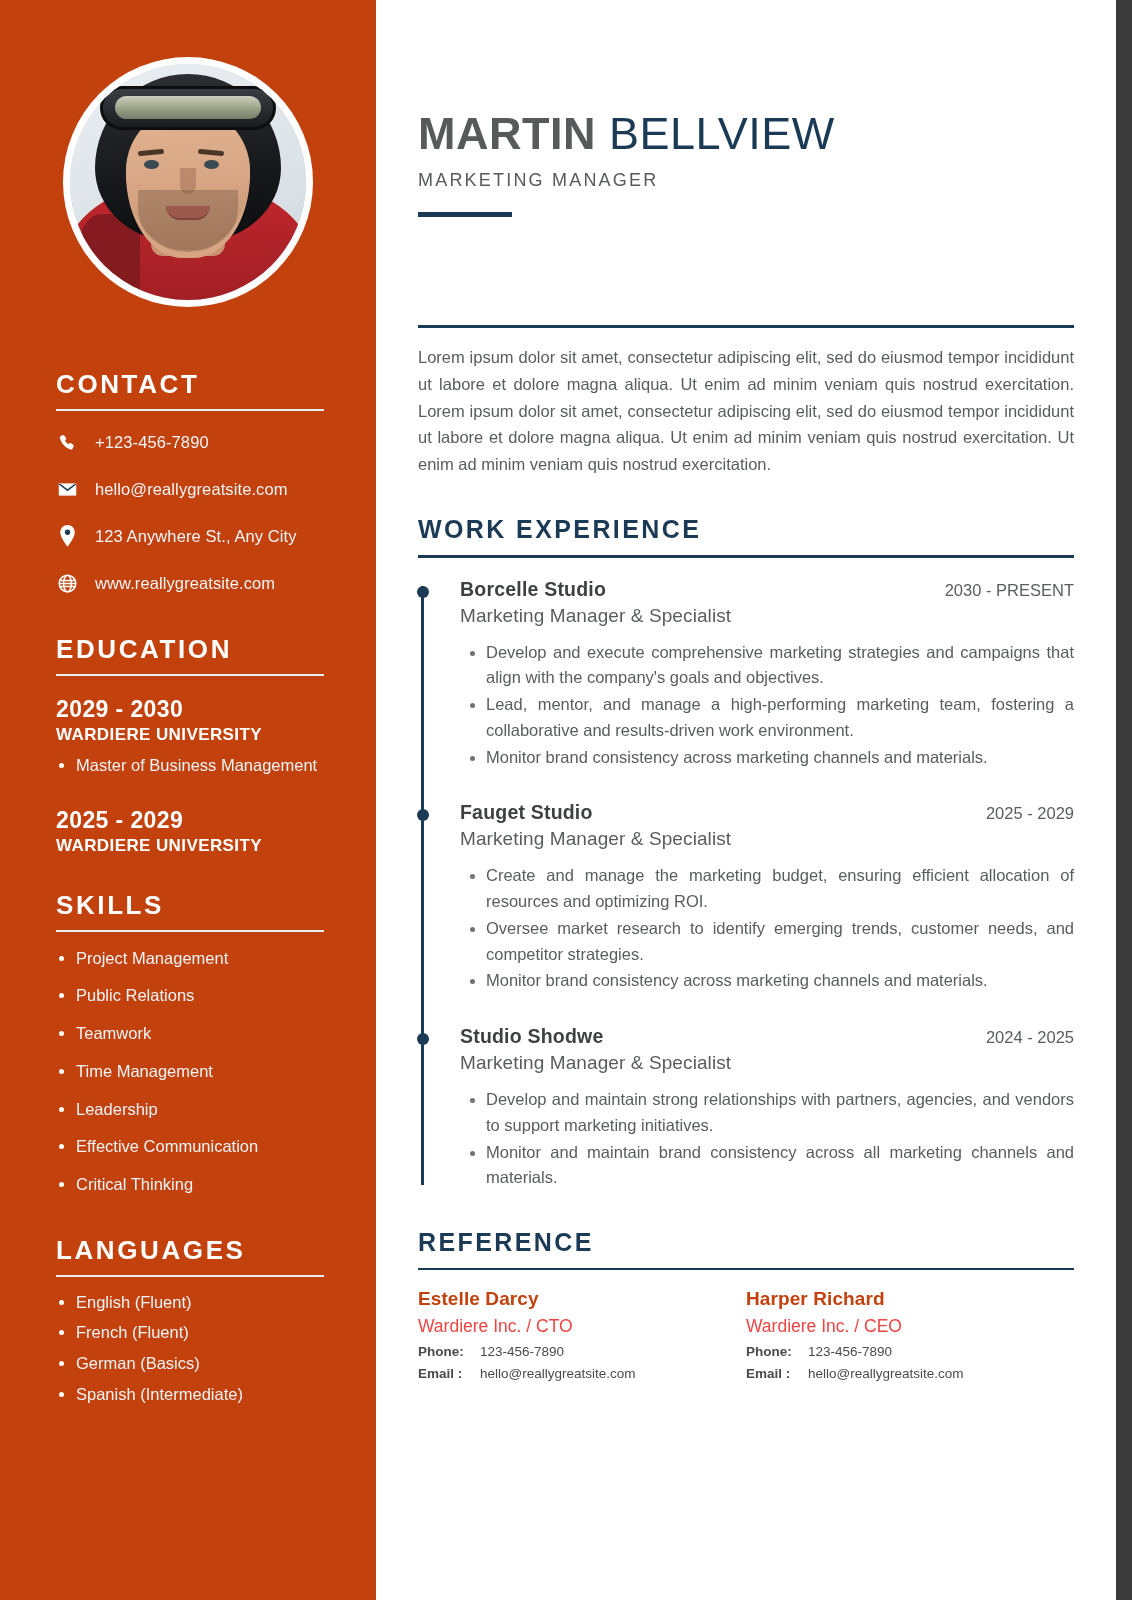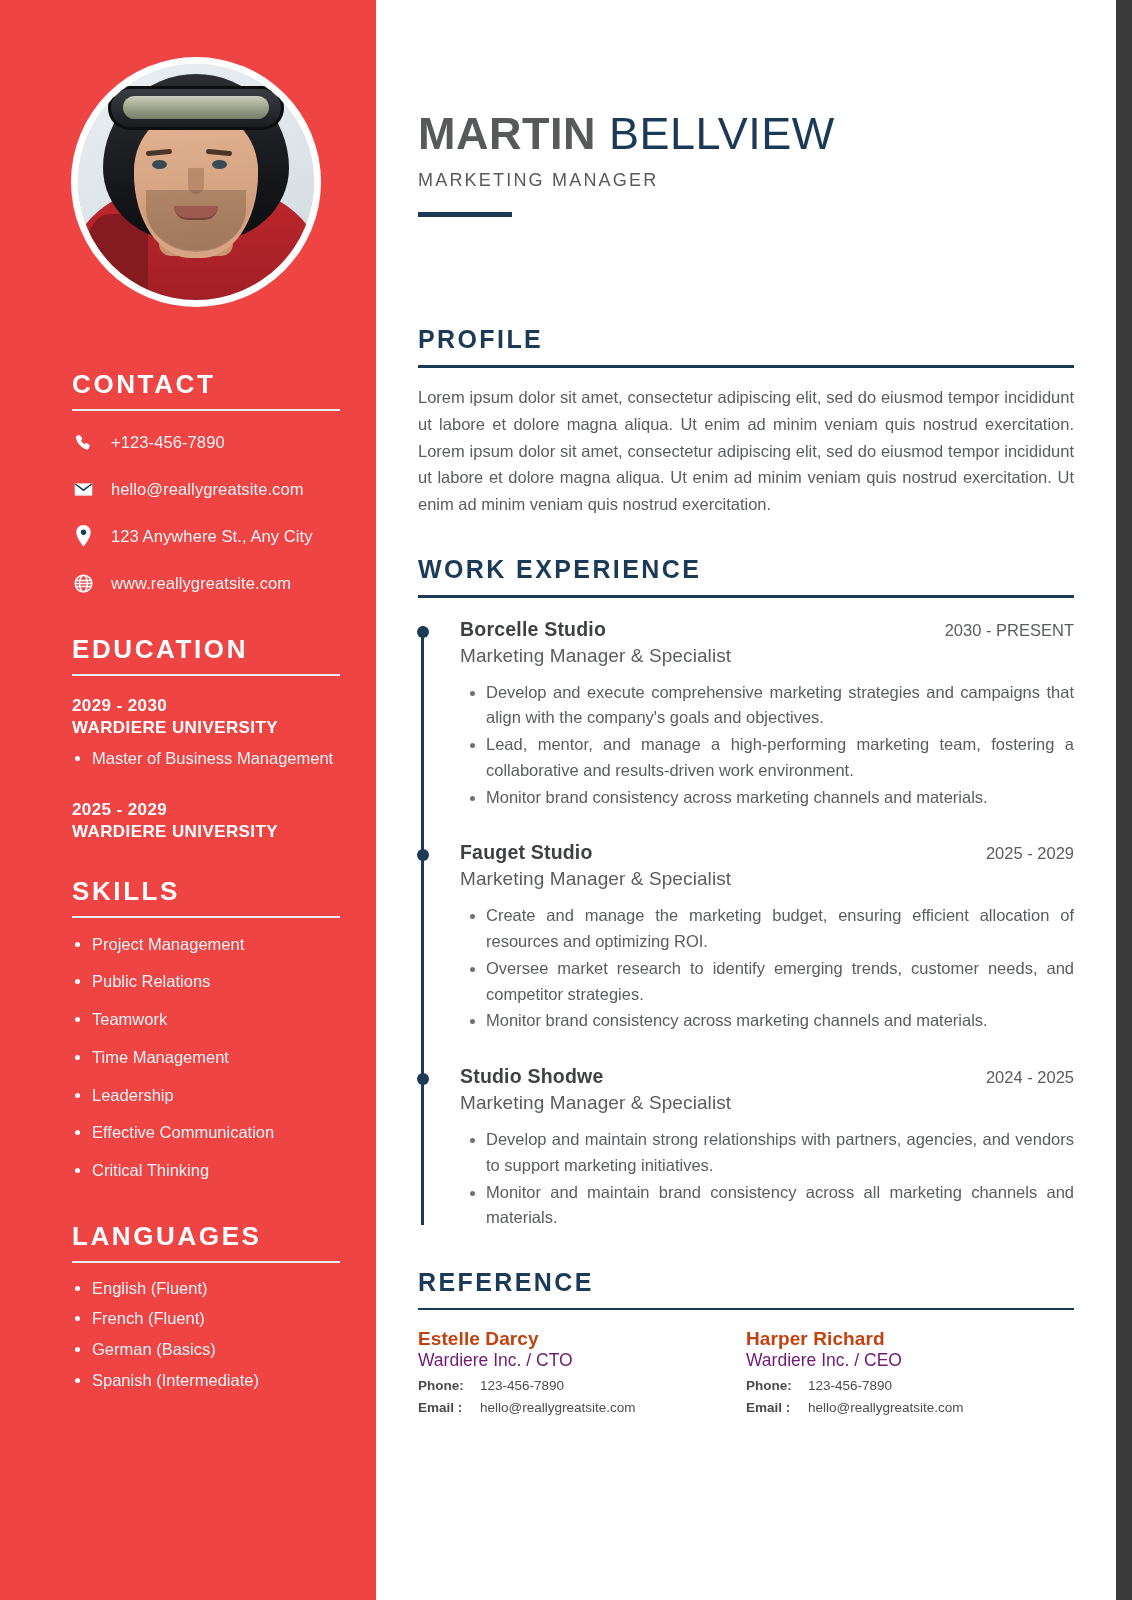--- a/index.html
+++ b/index.html
@@ -21,22 +21,22 @@
     height: 1600px;
     background: #ffffff;
     display: flex;
     overflow: hidden;
   }
 
   
   .sidebar {
     width: 376px;
     min-width: 376px;
-    background: #ef4444;
-    padding: 0 0 0 16px;
+    background: #c2410c;
+    padding: 0 0 0 0;
     position: relative;
     color: #ffffff;
   }
 
   .photo-wrap {
     margin: 57px 0 0 0;
     display: flex;
     justify-content: center;
   }
   .photo-frame {
@@ -203,21 +203,21 @@
   }
   .c-text {
     font-size: 16.5px;
     color: #f2f5f7;
     letter-spacing: .1px;
   }
 
   .edu-block { margin-top: 20px; }
   .edu-block.second { margin-top: 27px; }
   .edu-years {
-    font-size: 17px;
+    font-size: 23px;
     font-weight: bold;
     letter-spacing: .4px;
     color: #ffffff;
   }
   .edu-school {
     font-size: 17px;
     font-weight: bold;
     letter-spacing: .4px;
     color: #ffffff;
     margin-top: 2px;
@@ -384,22 +384,23 @@
     gap: 0;
   }
   .ref-col { width: 50%; padding-right: 20px; }
   .ref-name {
     font-size: 19px;
     font-weight: bold;
     color: #c2410c;
     letter-spacing: .1px;
   }
   .ref-title {
+    margin-top: 6px;
     font-size: 17.5px;
-    color: #701a75;
+    color: #ef4444;
   }
   .ref-row {
     margin-top: 7px;
     display: flex;
     font-size: 13.5px;
     color: #4a4b4d;
   }
   .ref-label {
     font-weight: bold;
     min-width: 62px;
@@ -544,21 +545,20 @@
 
     <header class="header">
       <div class="name">
         <span class="first">MARTIN</span><span>&nbsp;</span><span class="last">BELLVIEW</span>
       </div>
       <div class="role">MARKETING MANAGER</div>
       <div class="name-rule"></div>
     </header>
 
     <section class="sec profile-sec">
-      <h2 class="sec-title">PROFILE</h2>
       <div class="sec-rule"></div>
       <p class="profile-text">Lorem ipsum dolor sit amet, consectetur adipiscing elit, sed do eiusmod tempor incididunt ut labore et dolore magna aliqua. Ut enim ad minim veniam quis nostrud exercitation. Lorem ipsum dolor sit amet, consectetur adipiscing elit, sed do eiusmod tempor incididunt ut labore et dolore magna aliqua. Ut enim ad minim veniam quis nostrud exercitation. Ut enim ad minim veniam quis nostrud exercitation.</p>
     </section>
 
     <section class="sec work-sec">
       <h2 class="sec-title">WORK EXPERIENCE</h2>
       <div class="sec-rule"></div>
 
       <div class="timeline">
         <div class="timeline-line"></div>

